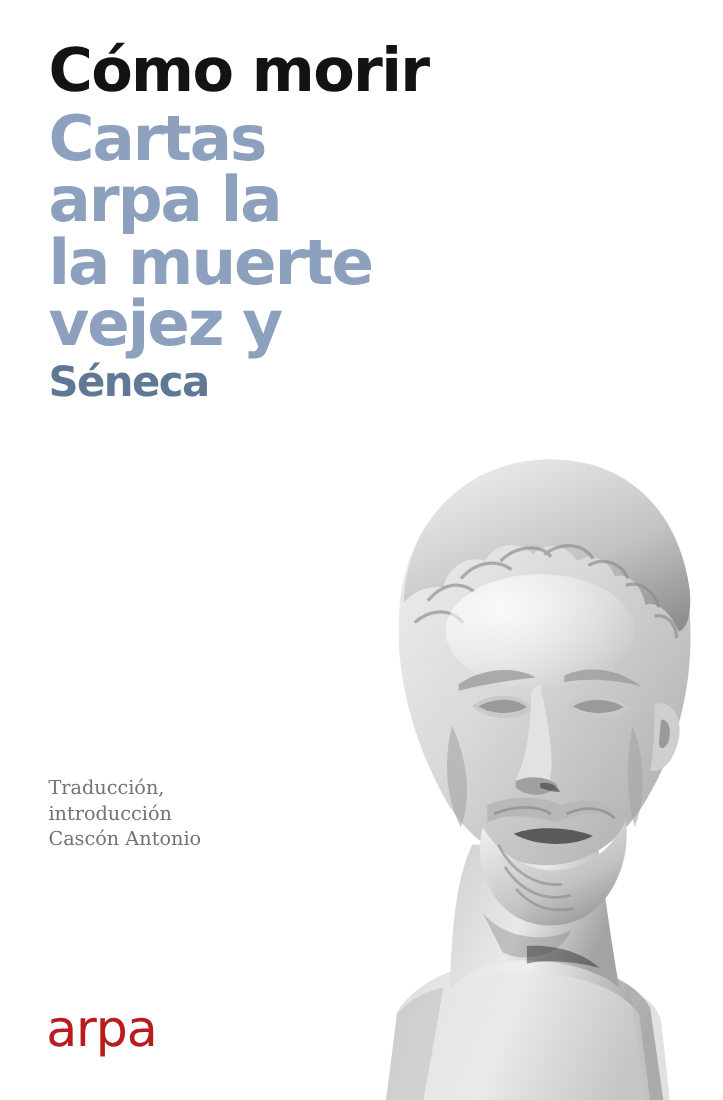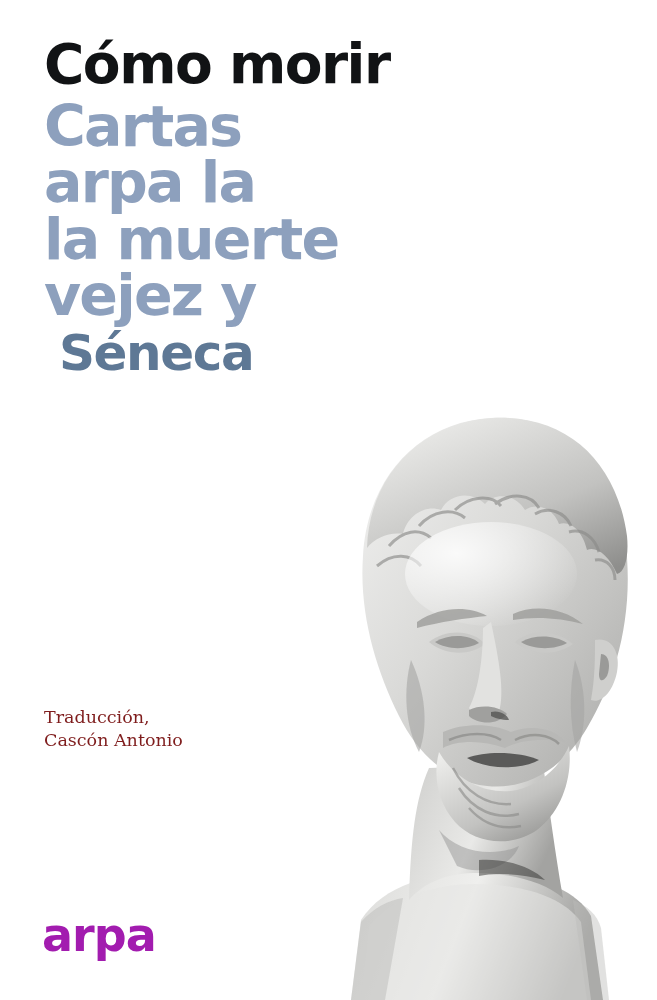--- a/index.html
+++ b/index.html
@@ -44,52 +44,51 @@
     letter-spacing: -1.8px;
     color: #8da0bd;
     margin: 0;
   }
   .subtitle div {
     white-space: nowrap;
   }
   .author {
     font-family: "DejaVu Sans", sans-serif;
     font-weight: bold;
-    font-size: 50px;
+    font-size: 38px;
     line-height: 1;
     letter-spacing: -1.4px;
     color: #5e7895;
     margin-top: 4px;
     white-space: nowrap;
-    margin-left: 15px;
   }
 
   
   .credits {
     position: absolute;
     left: 44px;
     top: 706px;
     width: 230px;
     font-family: "DejaVu Serif", serif;
     font-size: 17.5px;
     line-height: 1.32;
-    color: #7f1d1d;
+    color: #737373;
     z-index: 5;
   }
 
   
   .logo {
     position: absolute;
     left: 42px;
     bottom: 38px;
     font-family: "DejaVu Sans", sans-serif;
-    font-weight: bold;
+    font-weight: normal;
     font-size: 46px;
     letter-spacing: -1px;
-    color: #a21caf;
+    color: #b91c1c;
     z-index: 6;
   }
 
   
   .bust {
     position: absolute;
     right: -6px;
     bottom: 0;
     width: 420px;
     height: 640px;
@@ -210,18 +209,19 @@
       <div>Cartas</div>
       <div>arpa la</div>
       <div>la muerte</div>
       <div>vejez y</div>
     </div>
     <div class="author">Séneca</div>
   </div>
 
   <div class="credits">
     <div>Traducción,</div>
+    <div>introducción</div>
     <div>Cascón Antonio</div>
   </div>
 
   <div class="logo">arpa</div>
 
 </div>
 
 </body></html>

